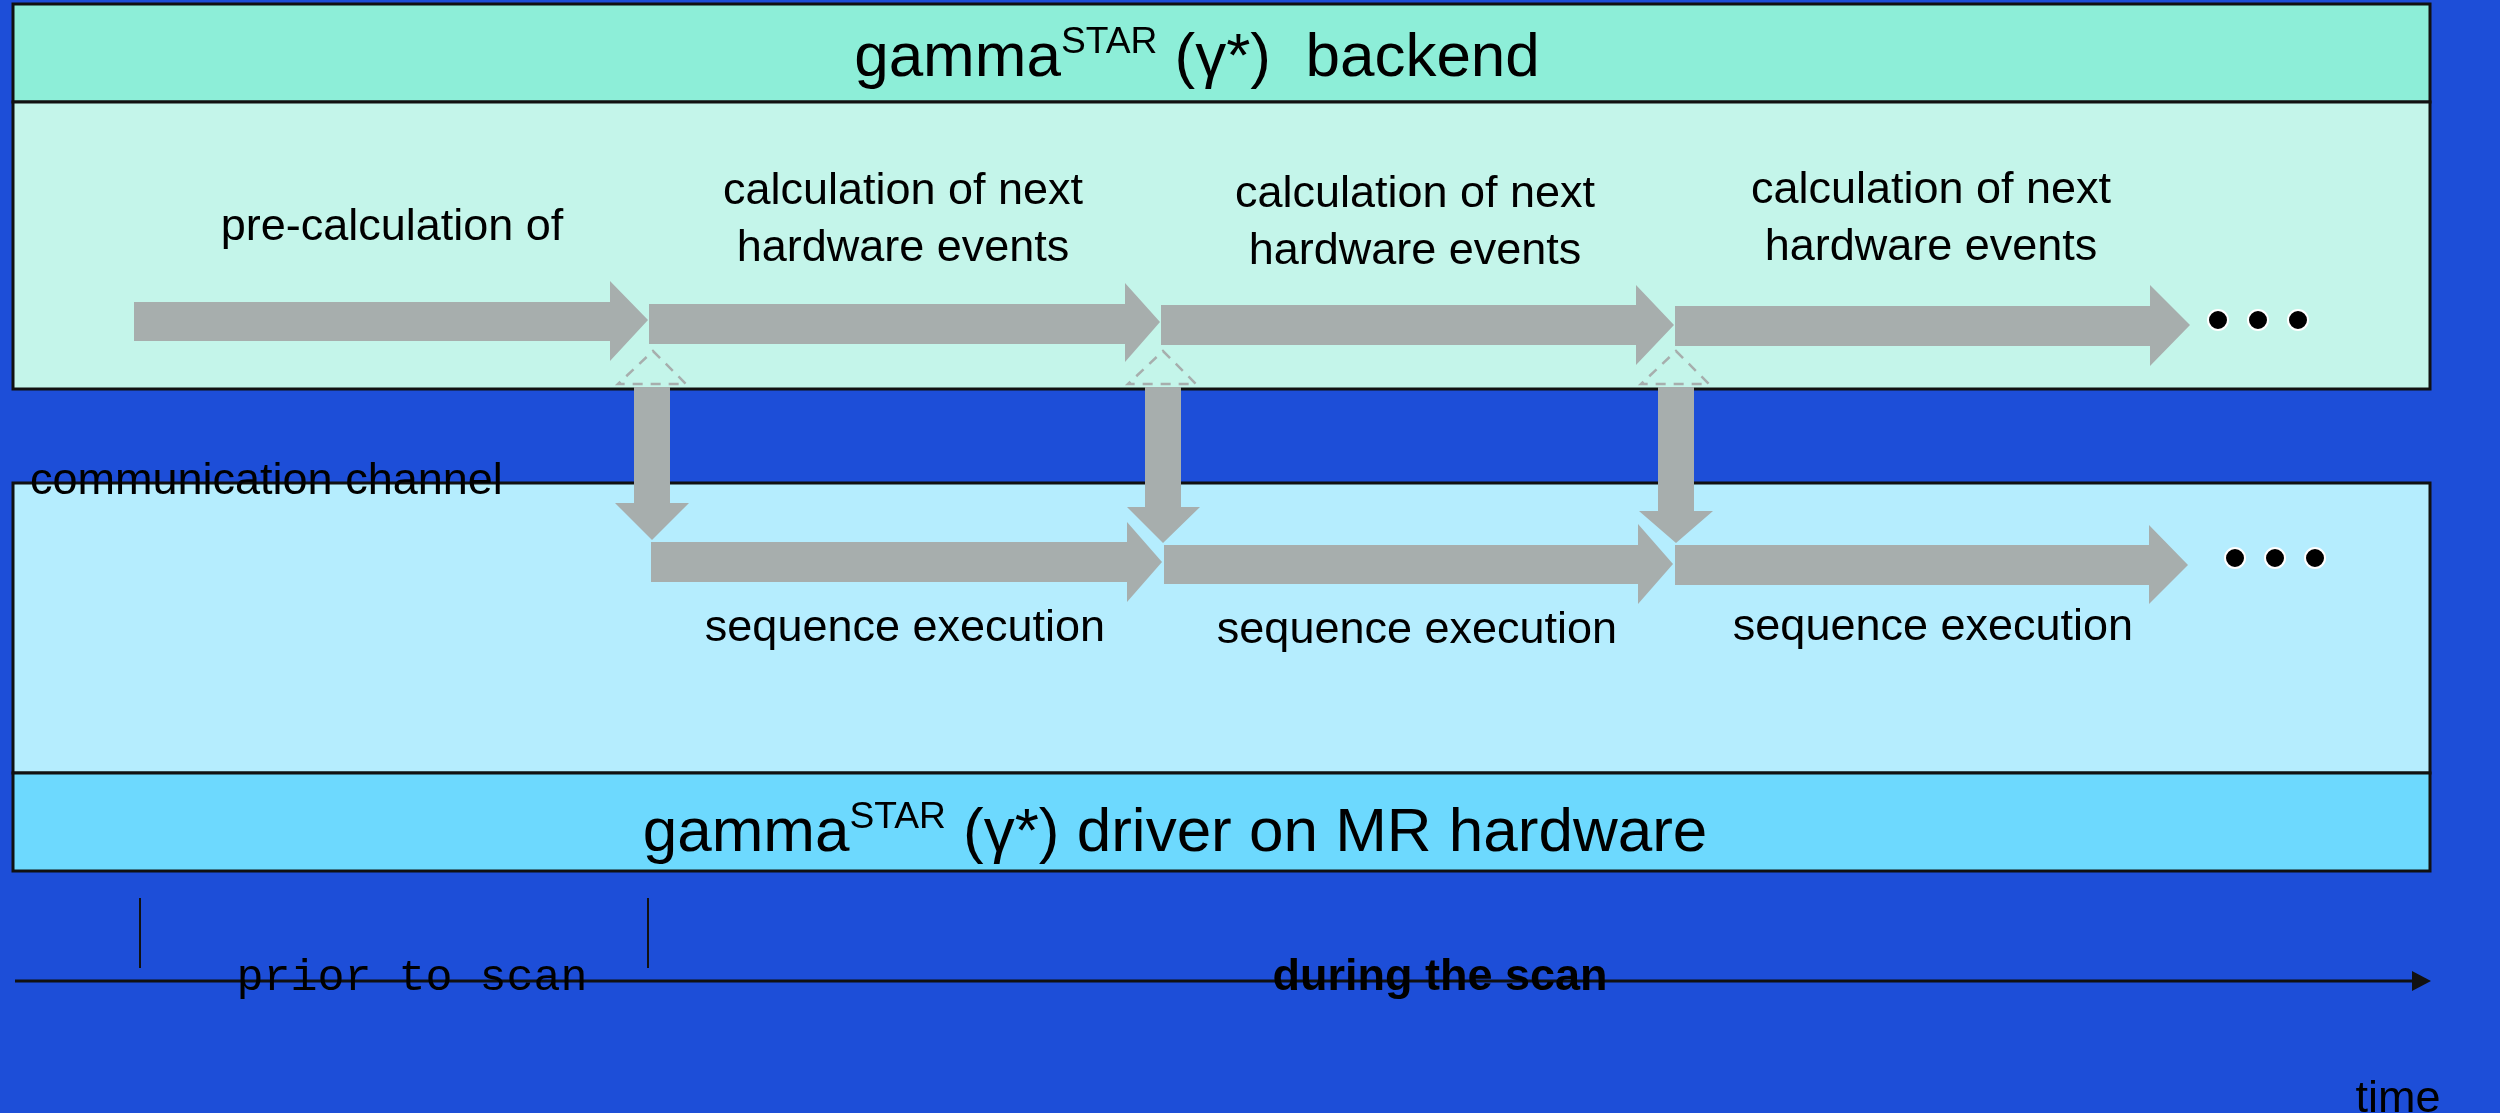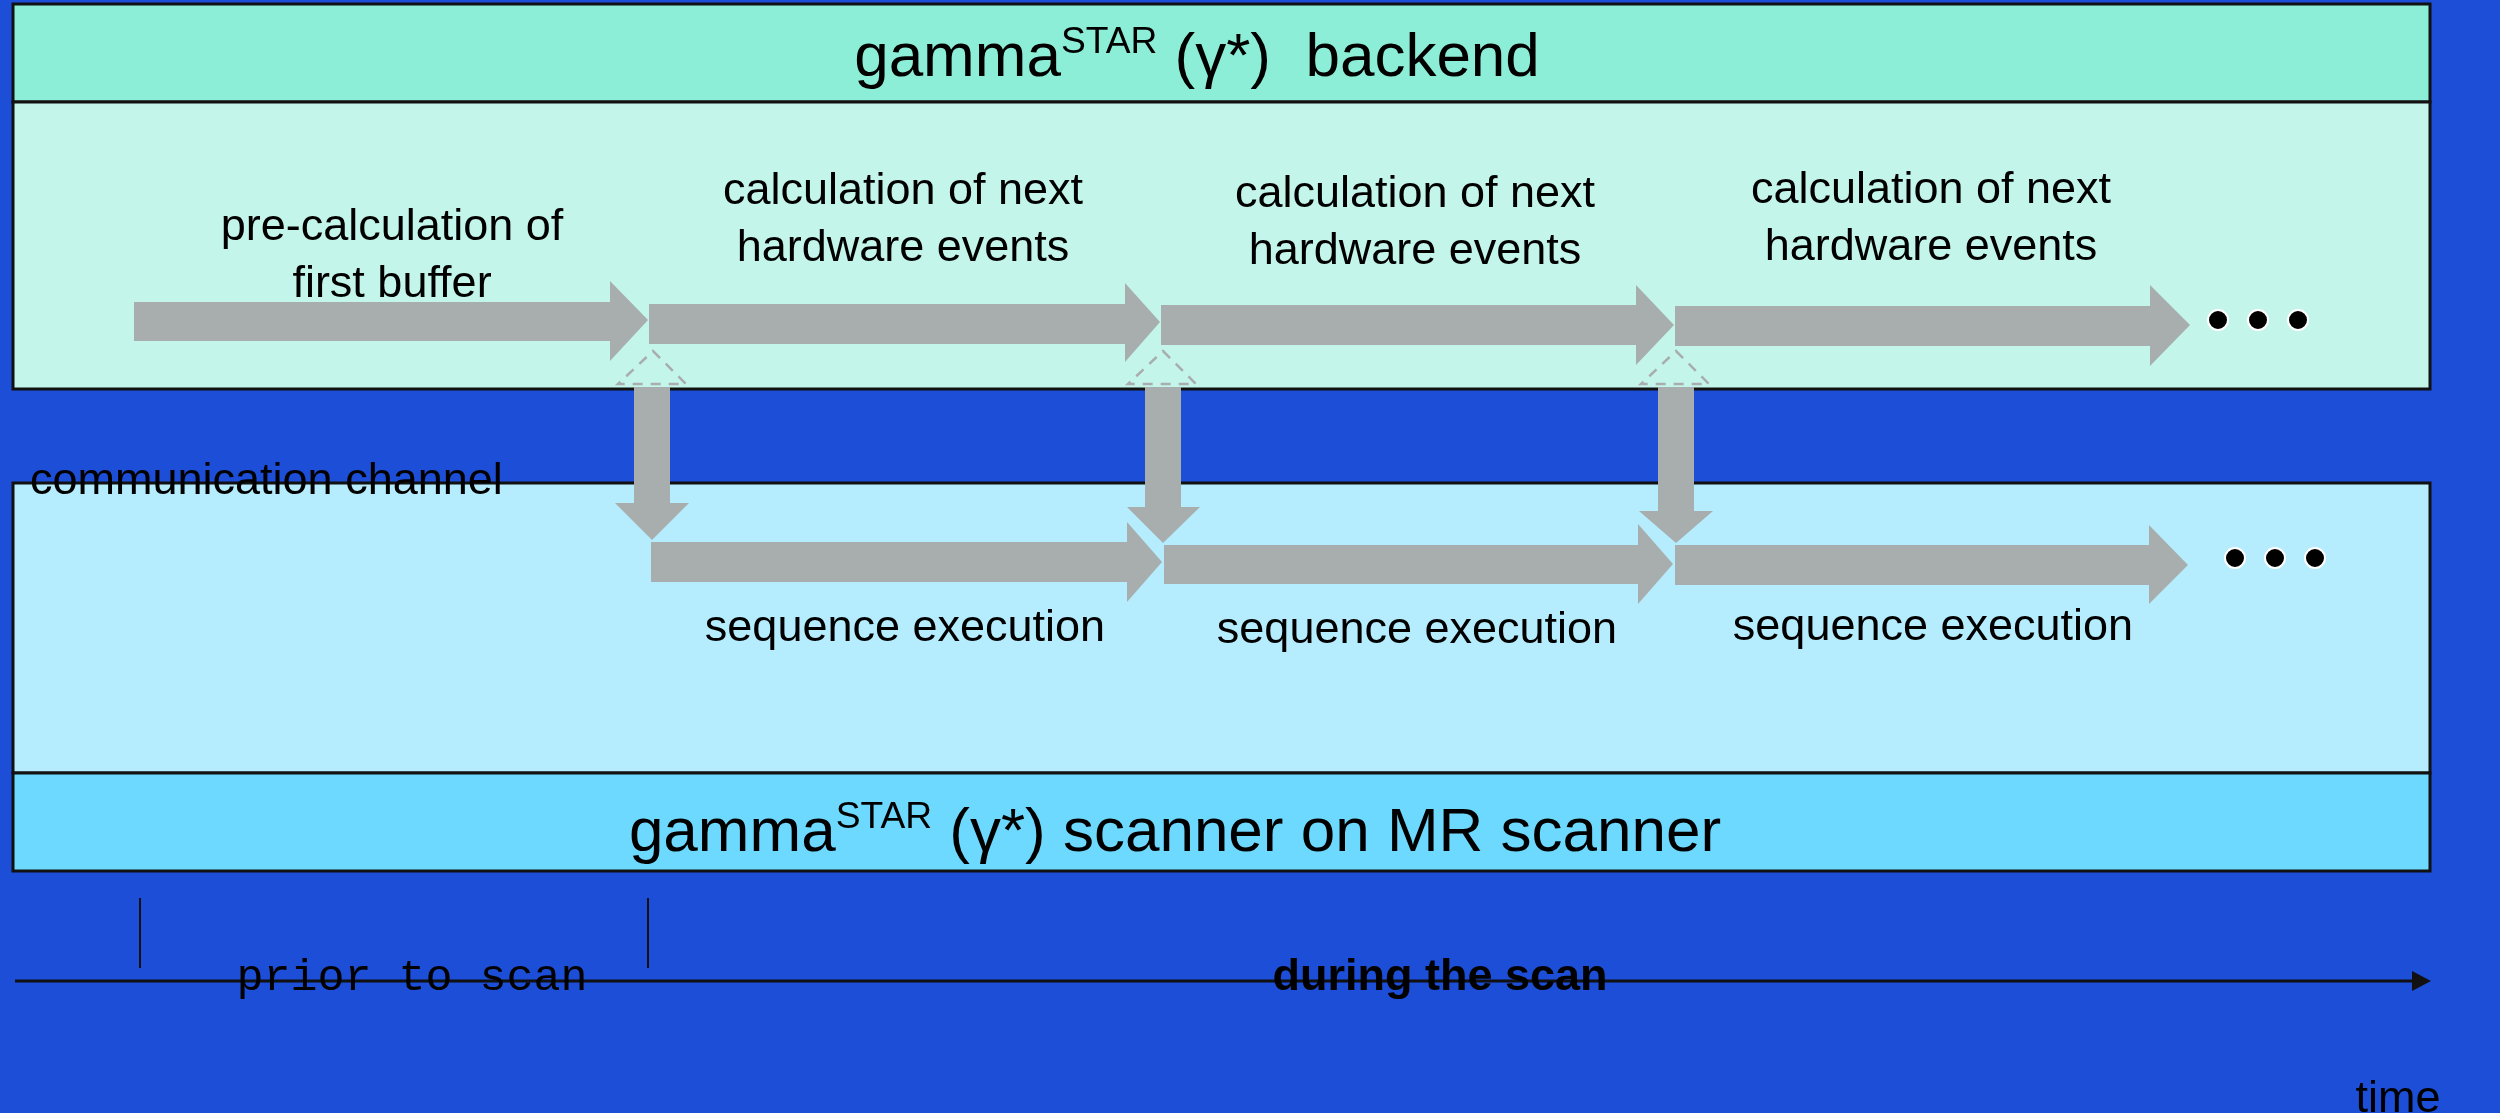--- a/index.html
+++ b/index.html
@@ -59,21 +59,20 @@
     <line x1="15" y1="981" x2="2415" y2="981" stroke="#111" stroke-width="3"></line>
     <polygon fill="#111" points="2412,971 2431,981 2412,991"></polygon>
   </svg>
 
   <div class="t title" style="left:1197px; top:22px;">
     <span>gamma</span><sup>STAR</sup><span style="white-space:pre"> (γ*)  backend</span>
   </div>
 
   <div class="t lbl" style="left:392px; top:160px;margin-top:36px;">
     <div>pre-calculation of</div>
-    <div>first buffer</div>
   </div>
   <div class="t lbl" style="left:903px; top:160px;">
     <div>calculation of next</div>
     <div>hardware events</div>
   </div>
   <div class="t lbl" style="left:1415px; top:163px;">
     <div>calculation of next</div>
     <div>hardware events</div>
   </div>
   <div class="t lbl" style="left:1931px; top:159px;">
@@ -81,19 +80,19 @@
     <div>hardware events</div>
   </div>
 
   <div class="t small left" style="left:30px; top:418px;">communication channel</div>
 
   <div class="t lbl" style="left:905px; top:597px;">sequence execution</div>
   <div class="t lbl" style="left:1417px; top:599px;">sequence execution</div>
   <div class="t lbl" style="left:1933px; top:596px;">sequence execution</div>
 
   <div class="t title" style="left:1175px; top:797px;">
-    <span>gamma</span><sup>STAR</sup><span style="white-space:pre"> (γ*) scanner on MR scanner</span>
+    <span>gamma</span><sup>STAR</sup><span style="white-space:pre"> (γ*) driver on MR hardware</span>
   </div>
 
   <div class="t small" style="left:412px; top:918px;font-family:Liberation Mono, monospace;">prior to scan</div>
   <div class="t small" style="left:1440px; top:914px;font-weight:bold;">during the scan</div>
   <div class="t small" style="left:2398px; top:1036px;">time</div>
 </div>
 
 </body></html>

